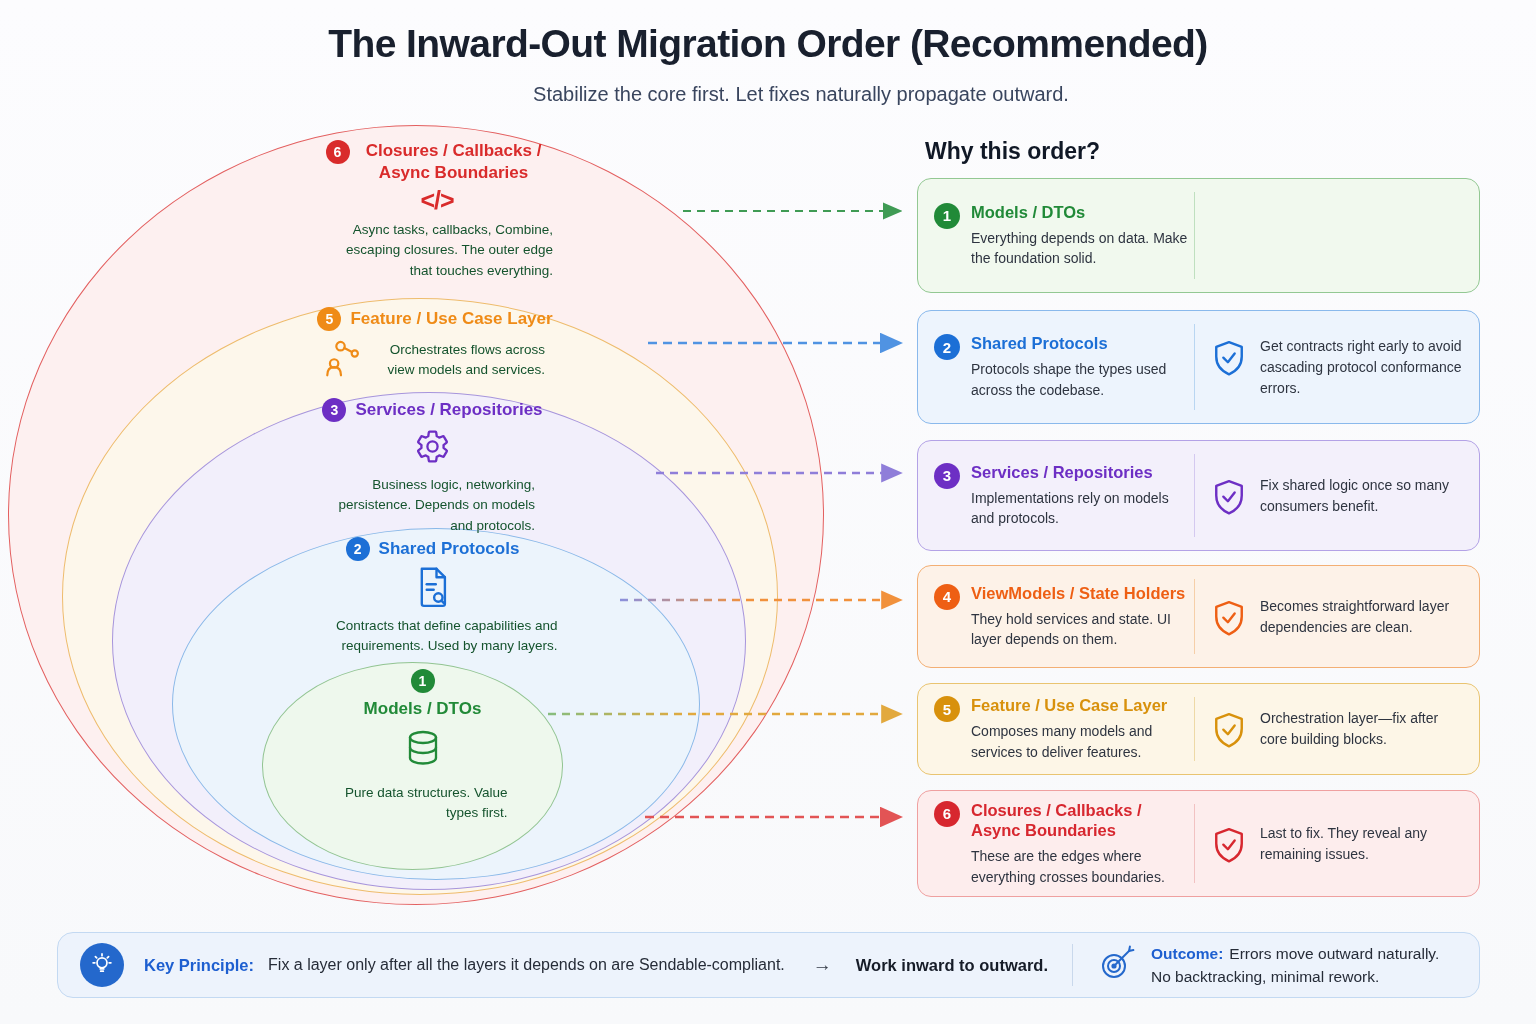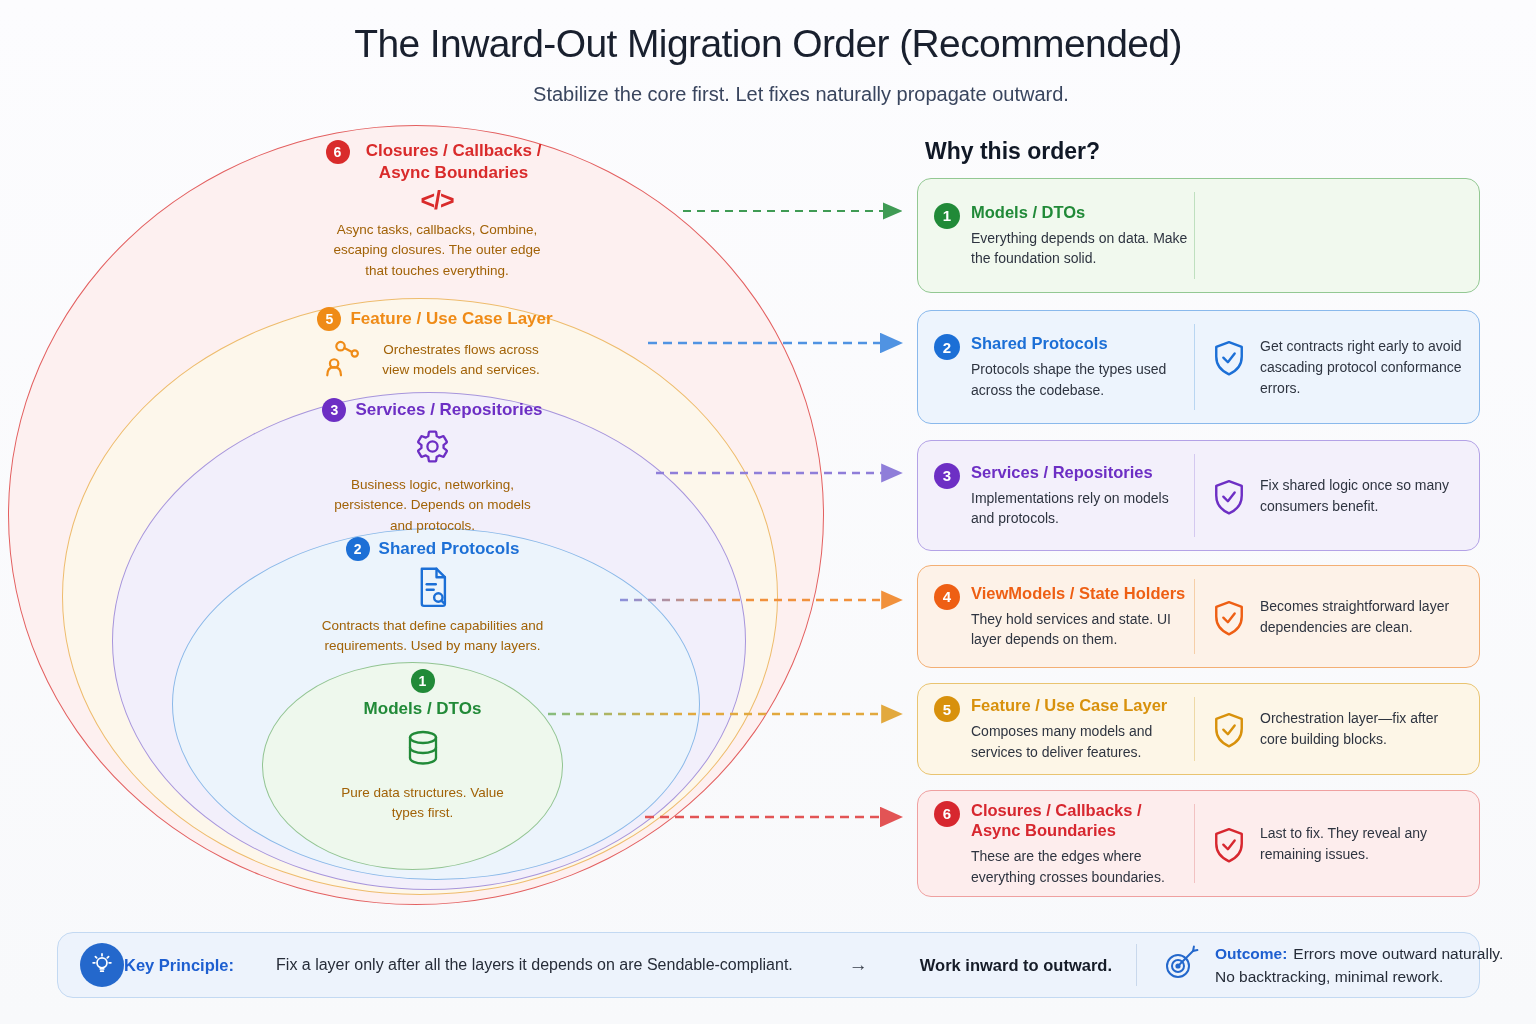--- a/index.html
+++ b/index.html
@@ -6,39 +6,39 @@
   html,body { width:1536px; height:1024px; }
   body {
     font-family:"Liberation Sans","DejaVu Sans",sans-serif;
     background:linear-gradient(180deg,#fcfcfe 0%,#f8f9fb 100%);
     color:#1c2433; overflow:hidden; position:relative;
   }
   .stage { position:absolute; inset:0; width:1536px; height:1024px; }
 
   
   .title { position:absolute; top:22px; left:0; width:100%; text-align:center;
-    font-size:39px; font-weight:400; letter-spacing:-0.6px; color:#19202e; }
+    font-size:39px; font-weight:700; letter-spacing:-0.6px; color:#19202e; }
   .subtitle { position:absolute; top:83px; left:0; width:100%; text-align:center;
     font-size:20px; color:#39455e;margin-left:33px; }
 
   
   .ring { position:absolute; border-radius:50%; border:1.6px solid; }
   .ring-red    { left:8px;   top:125px; width:816px; height:780px; background:#fdf0f0; border-color:#e35f5f; }
   .ring-orange { left:62px;  top:298px; width:716px; height:597px; background:#fdf7eb; border-color:#eebc6d; }
   .ring-purple { left:112px; top:392px; width:634px; height:498px; background:#f2effb; border-color:#a795dc; }
   .ring-blue   { left:172px; top:528px; width:528px; height:352px; background:#ecf4fc; border-color:#8ab8e8; }
   .ring-green  { left:262px; top:662px; width:301px; height:208px; background:#eef8ed; border-color:#92c492; }
 
   .ring-label { position:absolute; display:flex; flex-direction:column; align-items:center; z-index:4; }
   .rl-row { display:flex; align-items:flex-start; gap:9px; justify-content:center; }
   .badge { border-radius:50%; background:var(--accent); color:#fff; font-weight:700;
     display:flex; align-items:center; justify-content:center; flex-shrink:0; }
   .ring-label .badge { width:24px; height:24px; font-size:14px; }
   .ring-title { font-size:17px; font-weight:700; color:var(--accent); line-height:1.3; text-align:center; }
-  .ring-desc { font-size:13.5px; color:#a16207; line-height:1.5; text-align:center; }
+  .ring-desc { font-size:13.5px; color:#14532d; line-height:1.5; text-align:right; }
   .icon { color:var(--accent); }
 
   .g6 { left:277px; top:140px; width:320px; --accent:#d92b2b; }
   .g6 .ring-desc { width:232px; margin-top:5px; }
   .code-glyph { font-size:25px; font-weight:700; letter-spacing:-1px; margin-top:2px; color:var(--accent); }
   .g5 { left:280px; top:307px; width:310px; --accent:#ef8b17; }
   .g5 .rl-body { display:flex; align-items:center; gap:10px; margin-top:7px; }
   .g5 .ring-desc { width:168px; }
   .g3 { left:290px; top:398px; width:285px; --accent:#6d2fc4; }
   .g3 .icon { margin-top:6px; }
@@ -72,21 +72,21 @@
   .c3 { top:440px; height:111px; background:#f3f0fb; border-color:#b3a2e6; --accent:#6d2fc4; --div:#d4c9f0; }
   .c4 { top:565px; height:103px; background:#fdf2e8; border-color:#f3af74; --accent:#ee5f14; --div:#f6cfa8; }
   .c5 { top:683px; height:92px;  background:#fdf6e7; border-color:#e9c471; --accent:#d8910c; --div:#eed9a6; }
   .c6 { top:790px; height:107px; background:#fdeded; border-color:#efa0a0; --accent:#d7272f; --div:#f2c2c2; }
 
   
   .footer { position:absolute; left:57px; top:932px; width:1423px; height:66px; border-radius:16px;
     background:#edf3fc; border:1.5px solid #c3d9f2; display:flex; align-items:center; padding:0 22px; z-index:4; }
   .kp-icon-circle { width:44px; height:44px; border-radius:50%; background:#2468cc;
     display:flex; align-items:center; justify-content:center; flex-shrink:0; }
-  .kp-text { font-size:16px; color:#262c38; flex:1; display:flex; align-items:center; white-space:nowrap;gap:28px; }
+  .kp-text { margin-left:20px; font-size:16px; color:#262c38; flex:1; display:flex; align-items:center; white-space:nowrap; }
   .kp-label { color:#1e5fd0; font-weight:700; font-size:16.5px; margin-right:14px; }
   .kp-arrow { margin:0 24px 0 28px; font-size:19px; color:#333a46; }
   .kp-em { font-weight:700; font-size:16.5px; color:#161c28; }
   .foot-divider { width:0; border-left:1.5px solid #c9d8ec; height:42px; margin:0 24px; }
   .outcome { flex:0 0 372px; display:flex; gap:14px; align-items:center; }
   .outcome-text { font-size:15.5px; color:#262c38; line-height:1.5; }
   .outcome-label { color:#1e5fd0; font-weight:700; margin-right:6px; }
 </style>
 </head>
 <body>

